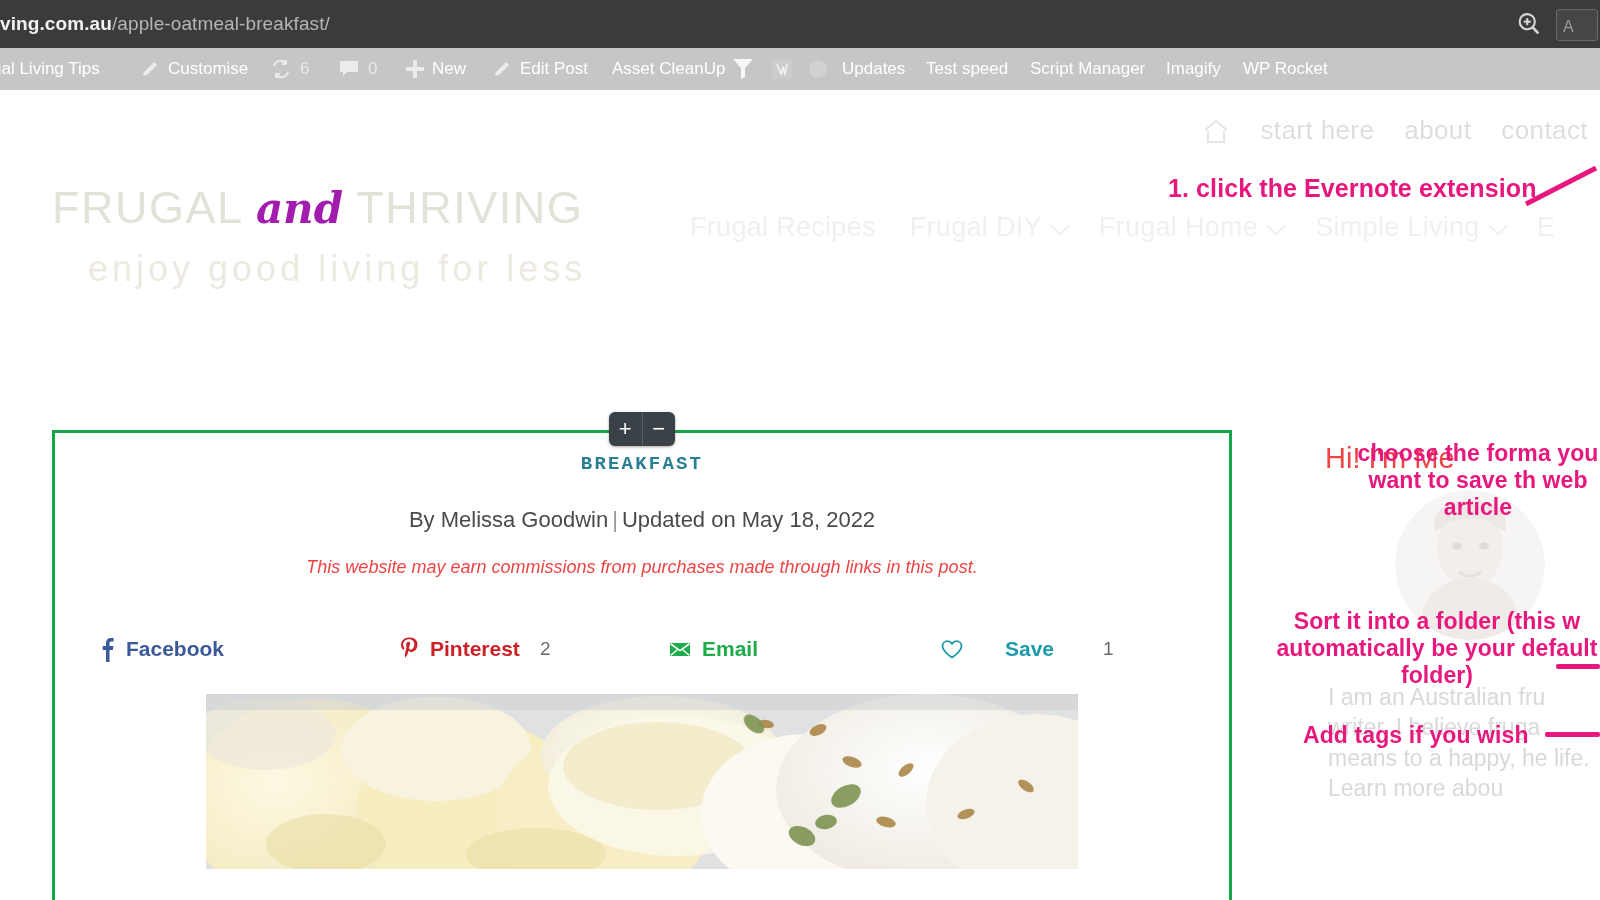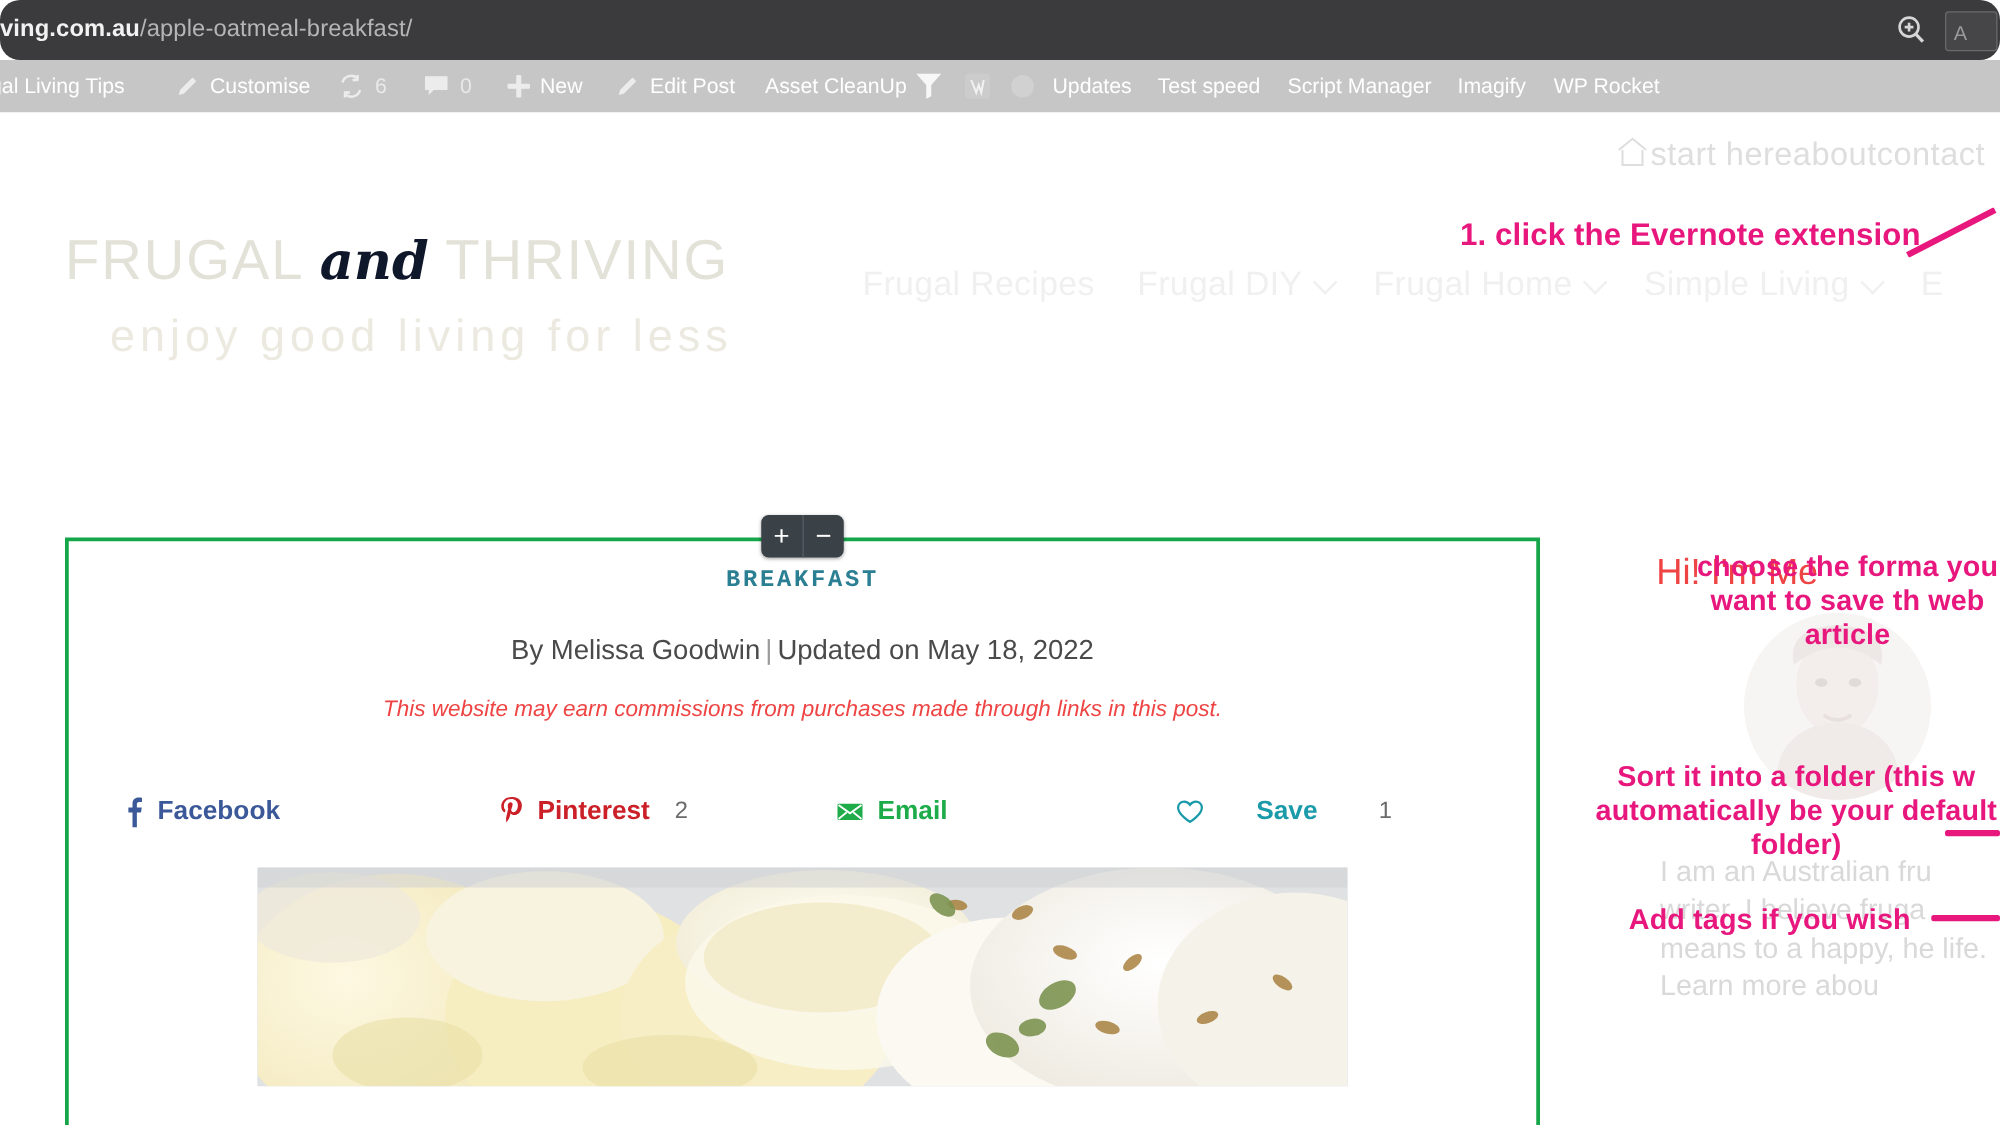--- a/index.html
+++ b/index.html
@@ -7,21 +7,20 @@
     width:1600px;height:900px;overflow:hidden;position:relative;
     background:#ffffff;
     font-family:"Liberation Sans", sans-serif;
     -webkit-font-smoothing:antialiased;
   }
 
   
   #browser-chrome{
     position:absolute;left:0;top:0;width:1600px;height:48px;
     background:#3b3b3d;
-    border-radius:16px;
   }
   #url-text{
     position:absolute;left:0;top:10px;height:28px;line-height:28px;
     font-size:19px;color:#c9c9c9;white-space:nowrap;letter-spacing:.1px;
   }
   #url-text .host{color:#f2f2f2;font-weight:bold;}
   #url-text .path{color:#b5b5b5;}
   #chrome-zoom-icon{
     position:absolute;left:1515px;top:10px;width:28px;height:28px;
   }
@@ -46,36 +45,36 @@
   }
 
   
   #site{
     position:absolute;left:0;top:90px;width:1600px;height:810px;background:#fff;
   }
 
   
   #utility-nav{
     position:absolute;right:12px;top:18px;height:38px;
-    display:flex;align-items:flex-start;
+    display:flex;align-items:flex-end;gap:30px;
   }
   .unav{
     font-size:26px;color:#dedede;font-weight:300;letter-spacing:.4px;
     white-space:nowrap;
   }
   #home-icon{width:28px;height:28px;}
 
   
   #logo-block{position:absolute;left:52px;top:95px;width:520px;}
   #logo-line1{
     font-size:45px;letter-spacing:1.5px;color:#e3e2d8;font-weight:300;
     white-space:nowrap;line-height:1;
   }
   #logo-line1 .and{
-    color:#0f172a;font-style:italic;font-weight:bold;font-family:"DejaVu Serif",serif;
+    color:#a21caf;font-style:italic;font-weight:bold;font-family:"DejaVu Serif",serif;
     font-size:42px;letter-spacing:0;
   }
   #logo-line2{
     margin-top:18px;margin-left:36px;font-size:36px;letter-spacing:4px;
     color:#eceae0;font-weight:300;white-space:nowrap;
   }
 
   
   #main-nav{
     position:absolute;left:690px;top:122px;display:flex;align-items:center;gap:34px;

